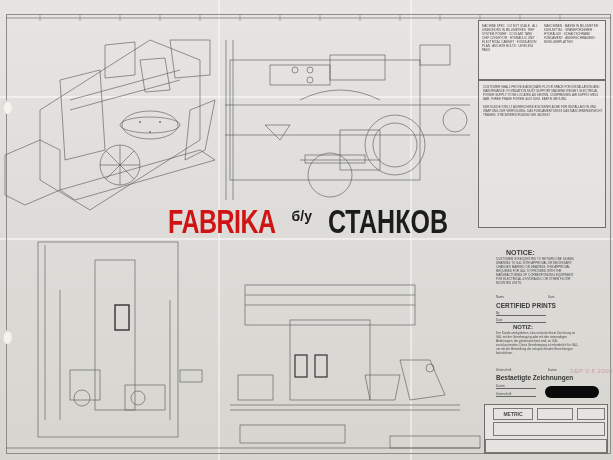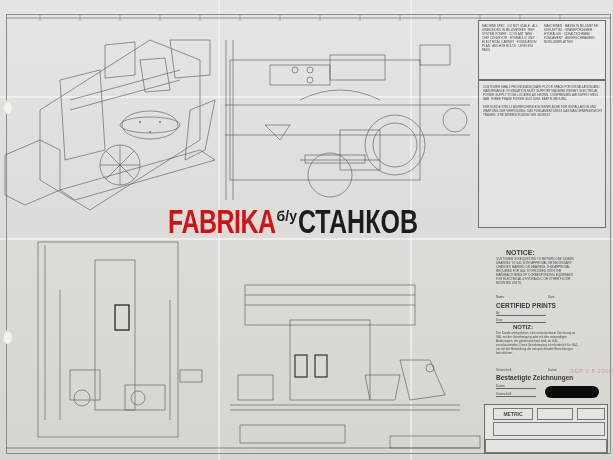--- a/index.html
+++ b/index.html
@@ -7,21 +7,21 @@
   .sheet{position:absolute;left:0;top:0;width:613px;height:460px;background:linear-gradient(180deg,#e6e5e1 0%,#dddcd8 50%,#d6d5d0 100%);}
   .fold-h{position:absolute;left:0;width:613px;height:2px;background:rgba(255,255,255,0.5);}
   .fold-v{position:absolute;top:0;height:460px;width:2px;background:rgba(255,255,255,0.45);}
   .border-rule{position:absolute;left:6px;top:14px;width:605px;height:440px;border:1px solid #8d8c88;box-sizing:border-box;}
   svg.draw{position:absolute;left:0;top:0;}
   .panel{position:absolute;border:1px solid #6f6e6a;box-sizing:border-box;background:rgba(240,239,235,0.55);}
   .notes-text{position:absolute;font-size:3px;line-height:4px;color:#4a4a48;white-space:pre-wrap;overflow:hidden;}
   .hdr{position:absolute;font-weight:bold;color:#3a3a38;}
   .watermark{position:absolute;left:168px;top:212px;height:40px;white-space:nowrap;}
   .wm-red{font-family:"Liberation Sans",sans-serif;font-weight:bold;font-size:25px;color:#d01414;letter-spacing:-0.5px;transform:scaleY(1.35);display:inline-block;transform-origin:bottom;}
-  .wm-sup{font-size:14px;font-weight:bold;color:#1a1a1a;position:relative;top:-14px;margin:0 1px;}
+  .wm-sup{font-size:14px;font-weight:bold;color:#1a1a1a;position:relative;top:-14px;margin:0 16px;}
   .wm-black{font-family:"Liberation Sans",sans-serif;font-weight:bold;font-size:25px;color:#1c1c1c;transform:scaleY(1.35);display:inline-block;transform-origin:bottom;}
   .wm-shadow{position:absolute;left:256px;top:230px;opacity:0.35;white-space:nowrap;}
   .redact{position:absolute;left:545px;top:386px;width:54px;height:12px;background:#0a0a0a;border-radius:6px;}
   .stamp{position:absolute;left:570px;top:368px;font-size:6px;color:#d49aa0;letter-spacing:0.5px;}
   .tbl-cell{position:absolute;border:1px solid #7a7975;box-sizing:border-box;font-size:4px;color:#4a4a48;text-align:center;}
   .hole{position:absolute;width:10px;height:14px;border-radius:50%;background:#f4f3ee;box-shadow:inset 1px 1px 2px rgba(0,0,0,0.15);}
 </style>
 </head>
 <body>
 

